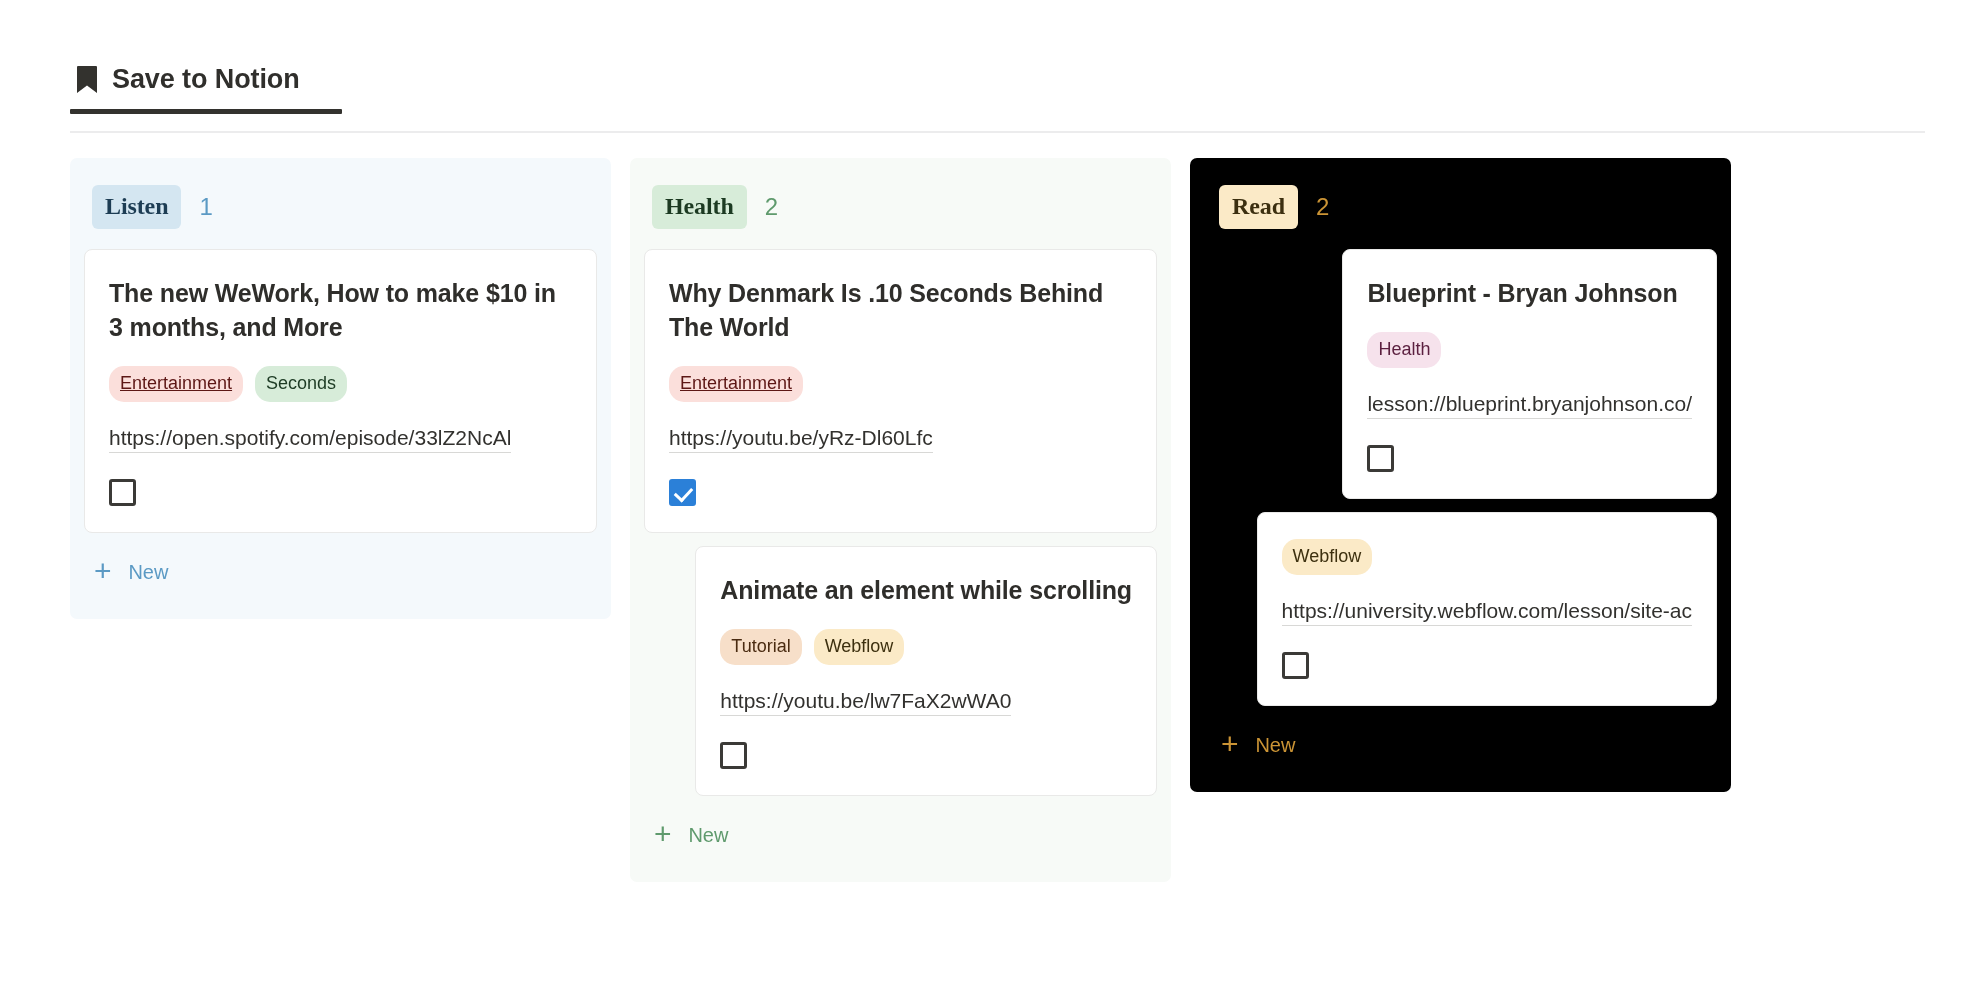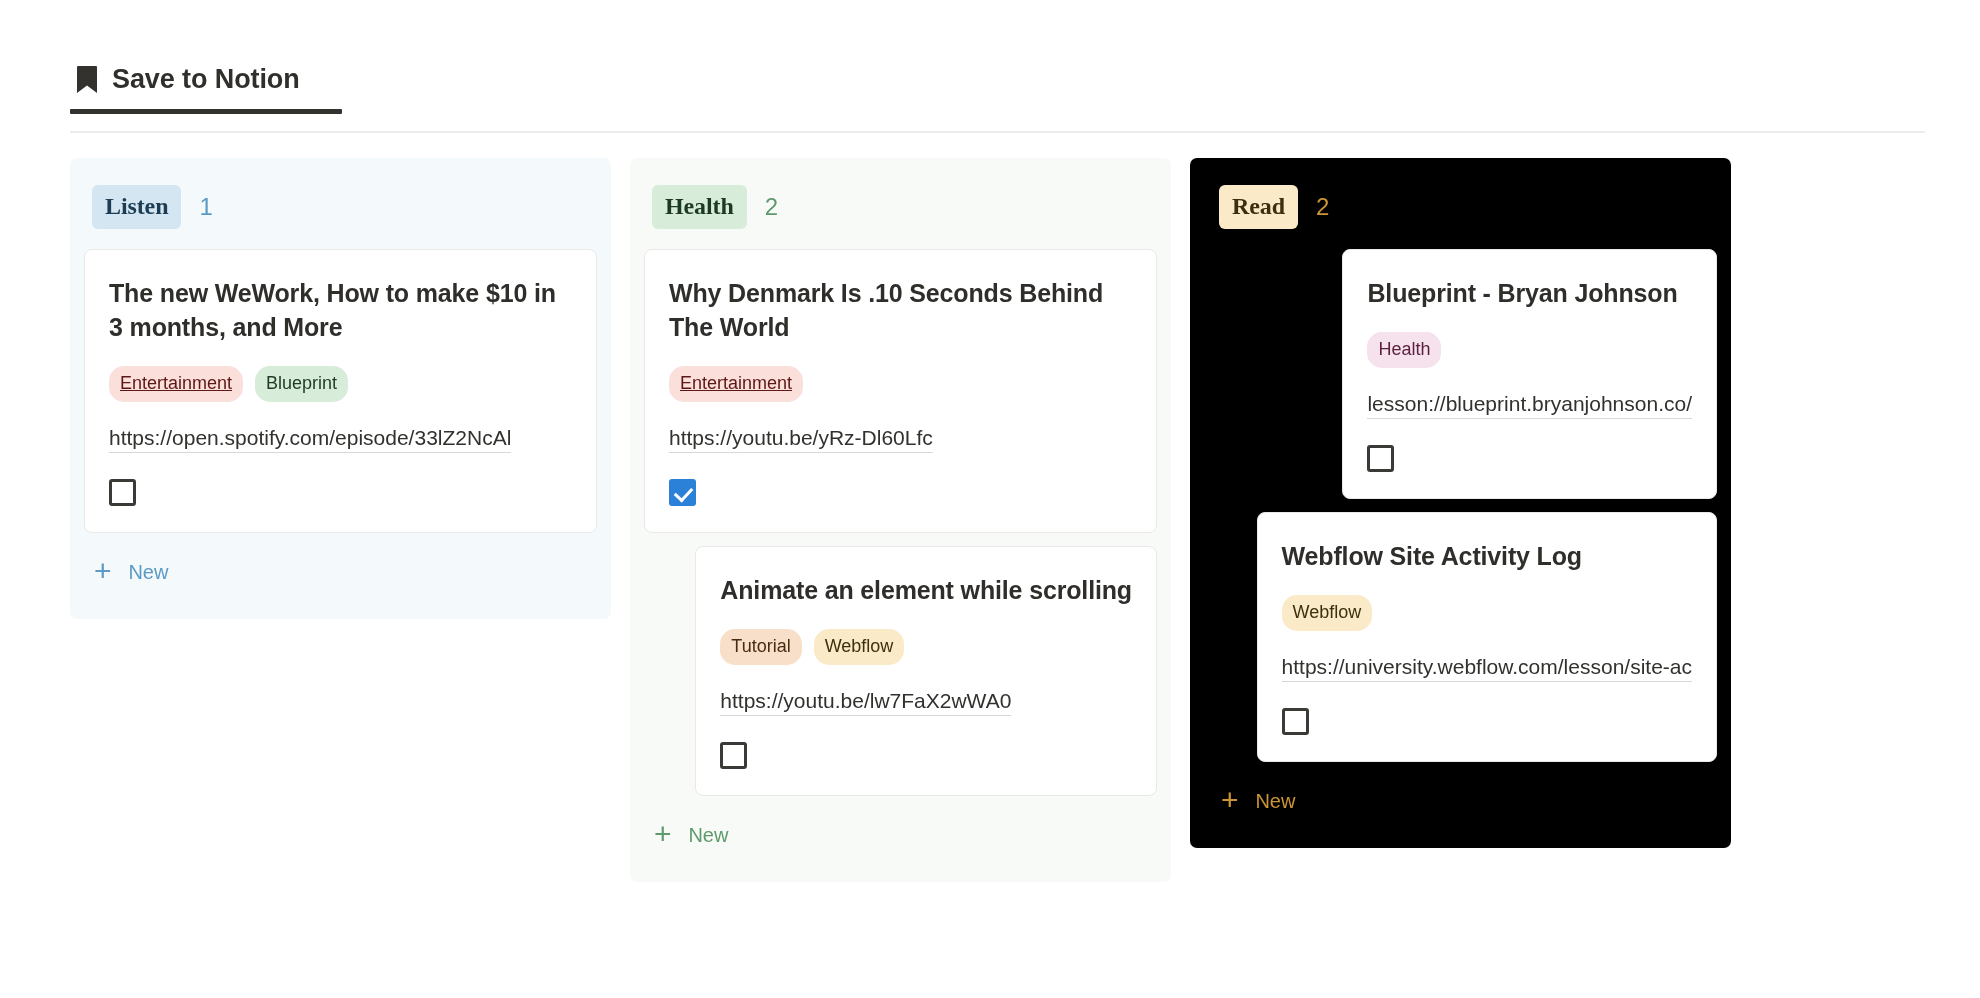--- a/index.html
+++ b/index.html
@@ -246,21 +246,21 @@
       <div class="column listen">
         <div class="col-head">
           <span class="col-chip listen">Listen</span>
           <span class="col-count listen">1</span>
         </div>
         <div class="cards">
           <div class="card">
             <div class="card-title">The new WeWork, How to make $10 in 3 months, and More</div>
             <div class="card-tags">
               <span class="tag red">Entertainment</span>
-              <span class="tag green">Blueprint</span>
+              <span class="tag green">Seconds</span>
             </div>
             <a class="card-url">https://open.spotify.com/episode/33lZ2NcAl</a>
             <span class="checkbox"></span>
           </div>
         </div>
         <div class="new-row listen">
           <span class="plus">+</span>
           <span class="new-label">New</span>
         </div>
       </div>
@@ -301,21 +301,20 @@
         <div class="cards">
           <div class="card">
             <div class="card-title">Blueprint - Bryan Johnson</div>
             <div class="card-tags">
               <span class="tag pink">Health</span>
             </div>
             <a class="card-url">lesson://blueprint.bryanjohnson.co/</a>
             <span class="checkbox"></span>
           </div>
           <div class="card">
-            <div class="card-title">Webflow Site Activity Log</div>
             <div class="card-tags">
               <span class="tag yellow">Webflow</span>
             </div>
             <a class="card-url">https://university.webflow.com/lesson/site-ac</a>
             <span class="checkbox"></span>
           </div>
         </div>
         <div class="new-row read">
           <span class="plus">+</span>
           <span class="new-label">New</span>

